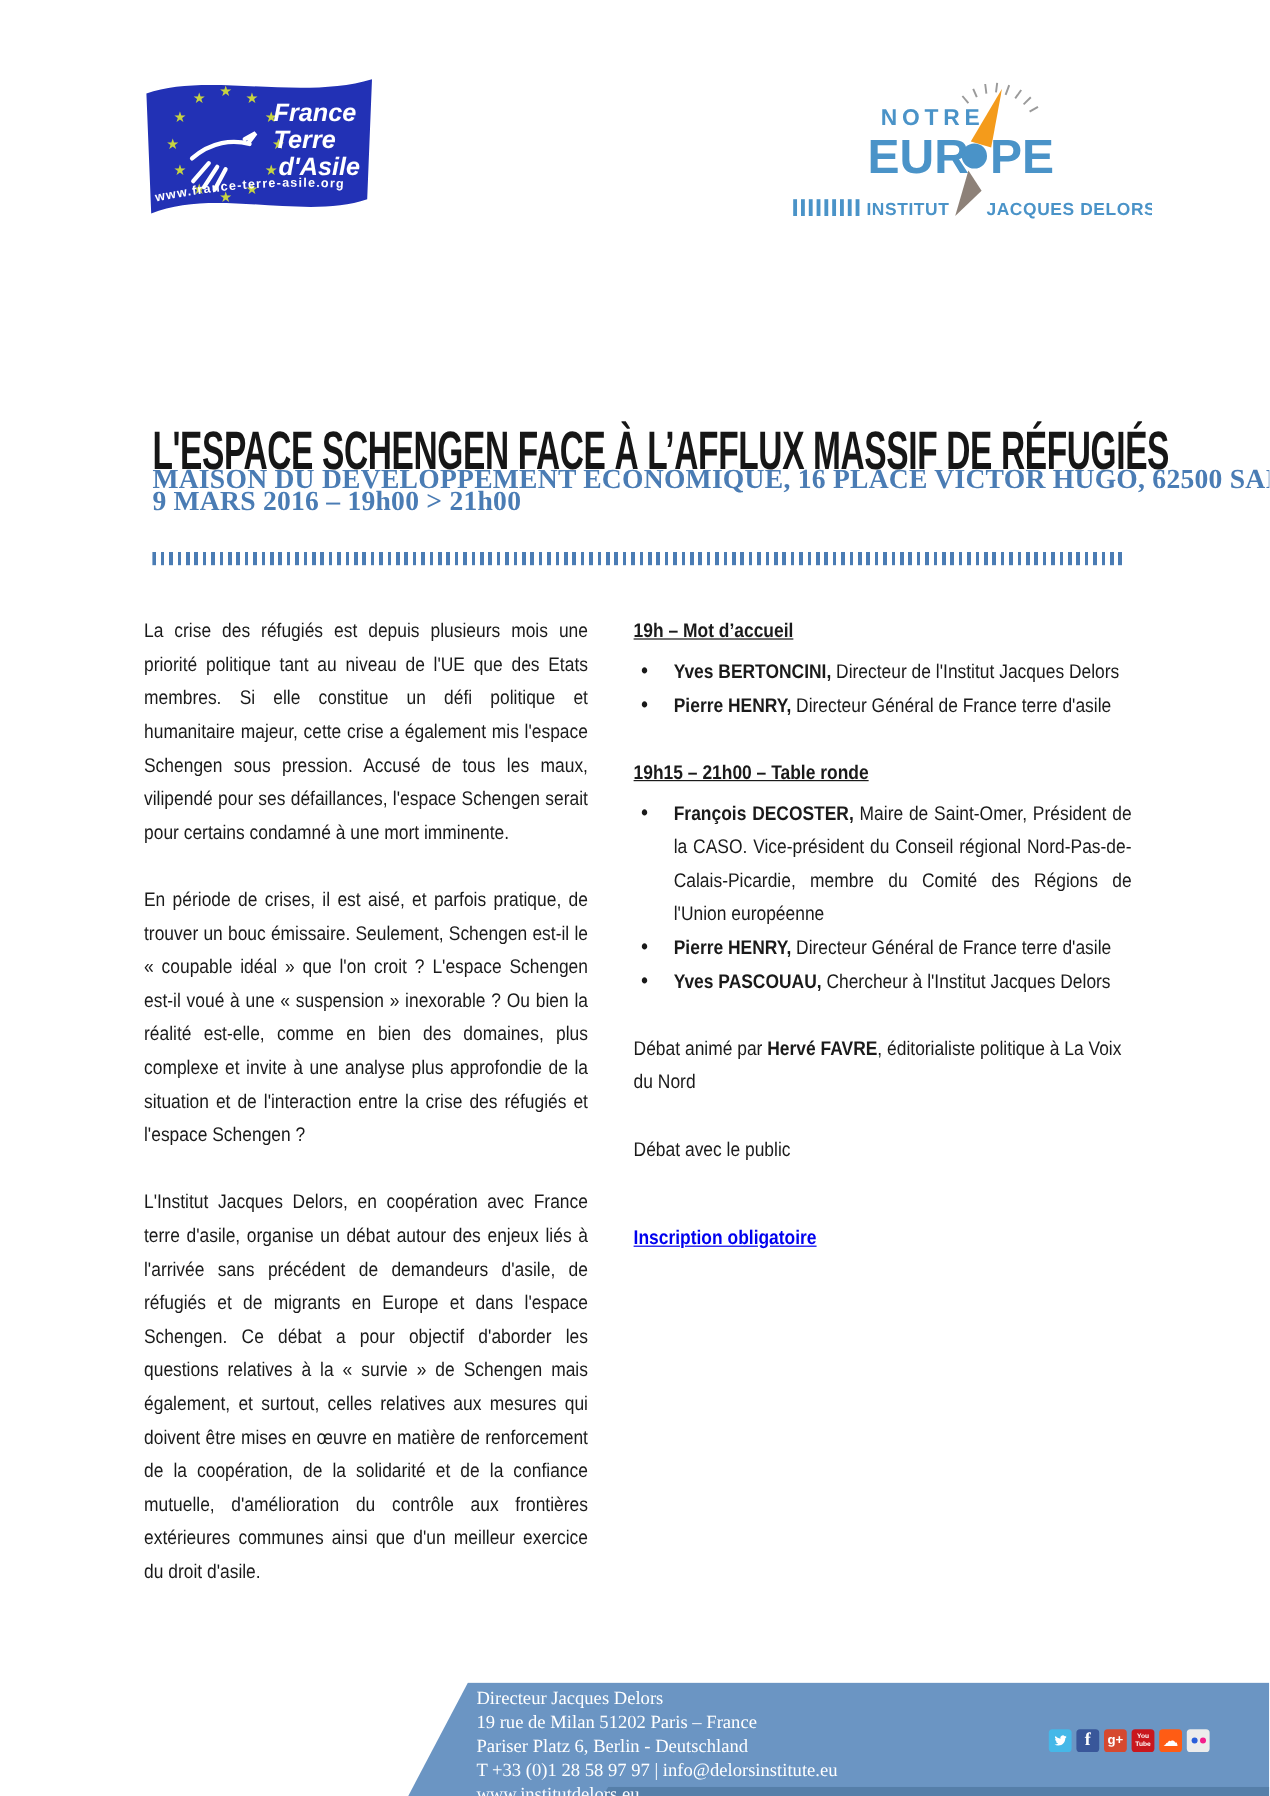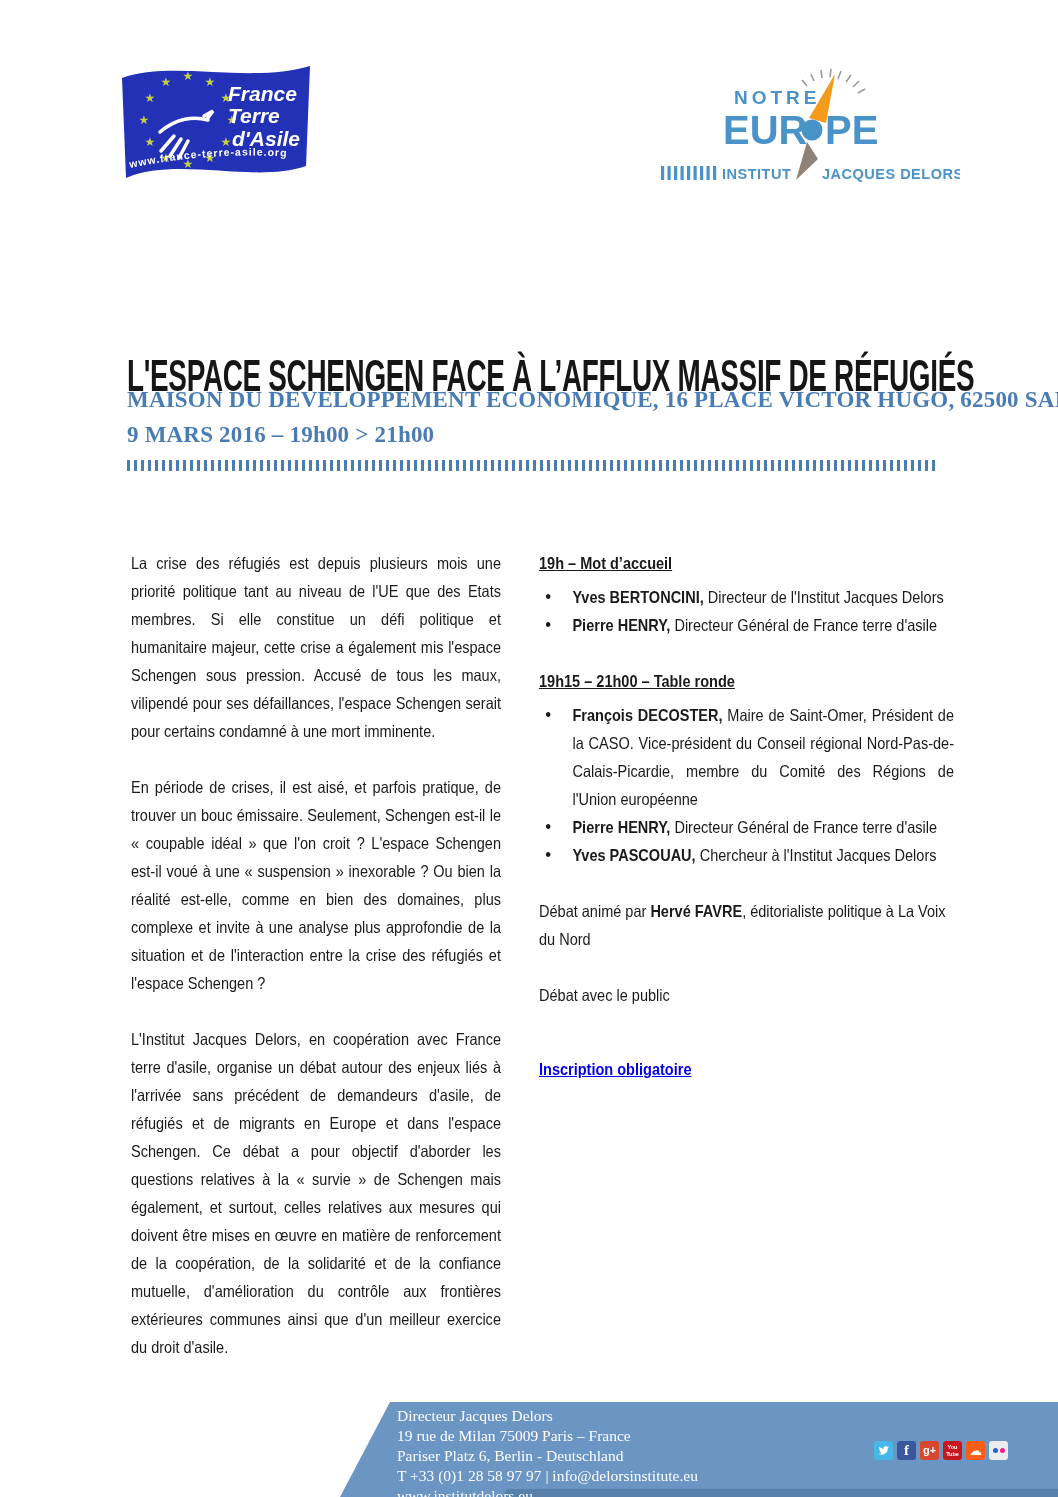--- a/index.html
+++ b/index.html
@@ -11,26 +11,26 @@
   .ne-logo{position:absolute;left:658px;top:66px;width:302px;height:120px;}
 
   
   .title{position:absolute;left:127px;top:320px;white-space:nowrap;
          font-weight:bold;font-size:45px;letter-spacing:-0.5px;color:#161616;
          transform:scaleX(0.62);transform-origin:0 50%;}
   .sub{position:absolute;left:127px;white-space:nowrap;
        font-family:"Liberation Serif",serif;font-weight:bold;font-size:23px;
        color:#4a7cb4;letter-spacing:0.2px;}
   .sub.venue{top:387px;}
-  .sub.datetime{top:422px;}
+  .sub.datetime{top:405px;}
   .tick-row{position:absolute;left:127px;top:460px;width:810px;height:11px;
             background:repeating-linear-gradient(90deg,#4a7cb4 0 3px,transparent 3px 7px);}
 
   
-  .cols{position:absolute;left:131px;top:512px;width:823px;display:flex;margin-top:37px;}
+  .cols{position:absolute;left:120px;top:512px;width:823px;display:flex;}
   .col-left{width:370px;margin-right:38px;flex:none;}
   .col-right{flex:1;}
   .condense{transform:scaleX(0.88);transform-origin:0 0;width:113.63%;}
   .para{margin:0 0 28px 0;font-size:16.5px;line-height:28px;text-align:justify;}
   .para:last-child{margin-bottom:0;}
 
   .session-heading{margin:0 0 6px 0;font-size:16.5px;line-height:28px;
                    font-weight:bold;text-decoration:underline;}
   .session{margin:0 0 28px 0;}
   .speaker-list{list-style:none;margin:0;padding:0;}
@@ -173,21 +173,21 @@
         <p class="plain-line">Débat avec le public</p>
         <a class="reg-link">Inscription obligatoire</a>
       </div>
     </div>
   </div>
 
   <div class="footer-band"></div>
   <div class="footer-strip"></div>
   <div class="footer-lines" id="footer-lines">
       <div class="footer-line">Directeur Jacques Delors</div>
-      <div class="footer-line">19 rue de Milan 75009 Paris – France</div>
+      <div class="footer-line">19 rue de Milan 51202 Paris – France</div>
       <div class="footer-line">Pariser Platz 6, Berlin - Deutschland</div>
       <div class="footer-line">T +33 (0)1 28 58 97 97 | info@delorsinstitute.eu</div>
       <div class="footer-line">www.institutdelors.eu</div>
     </div>
   <div class="social-row" id="social-icons">
       <span class="social-icon" style="background: rgb(69, 184, 232);">
         <svg viewBox="0 0 24 24" width="13" height="13">
           <path fill="#fff" d="M22 6c-.7.3-1.4.5-2.2.6.8-.5 1.4-1.2 1.7-2.1-.8.4-1.6.8-2.5.9A3.8 3.8 0 0 0 12.4 9 10.9 10.9 0 0 1 4.5 5a3.8 3.8 0 0 0 1.2 5.1c-.6 0-1.2-.2-1.7-.5v.1c0 1.8 1.3 3.4 3 3.7-.5.2-1.1.2-1.7.1.5 1.5 1.9 2.6 3.6 2.6A7.7 7.7 0 0 1 3.2 18 10.9 10.9 0 0 0 9 19.7c7 0 10.8-5.8 10.8-10.8v-.5c.7-.5 1.4-1.2 1.9-2z"></path>
         </svg>
       </span>

